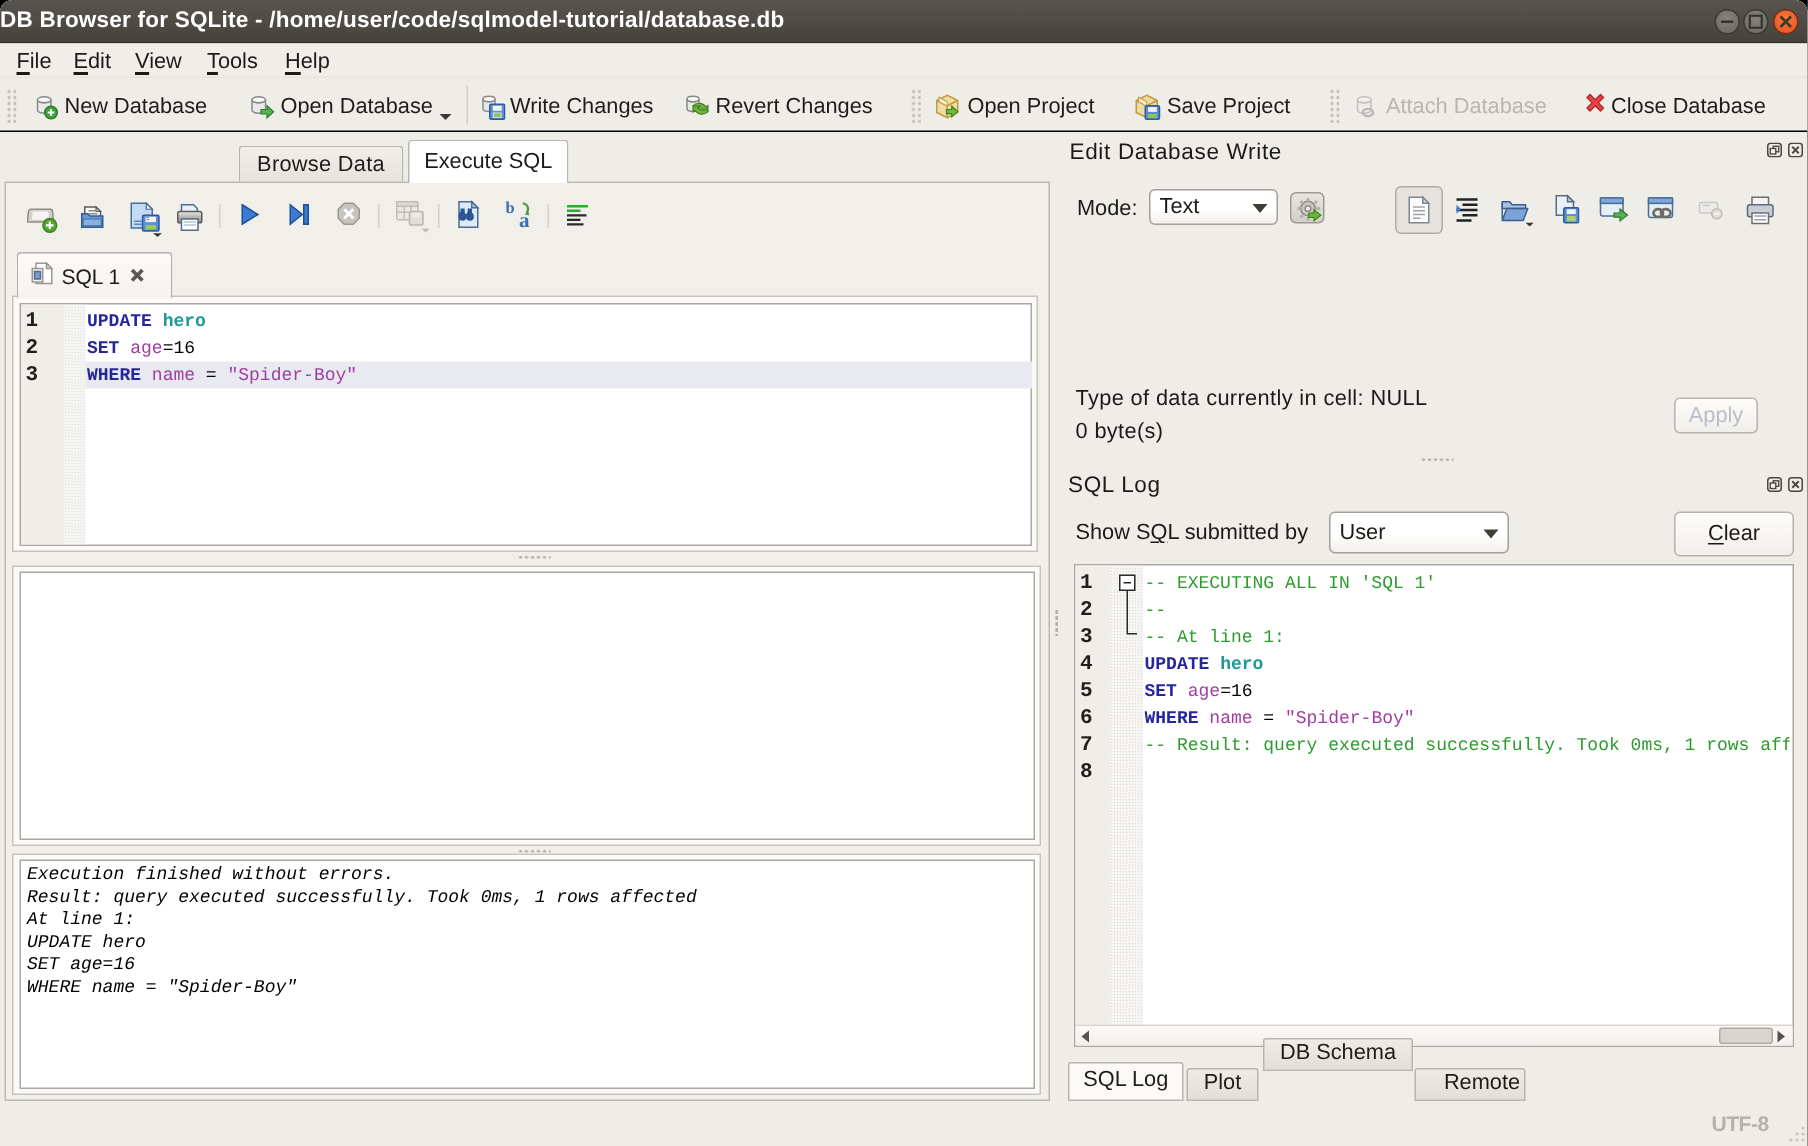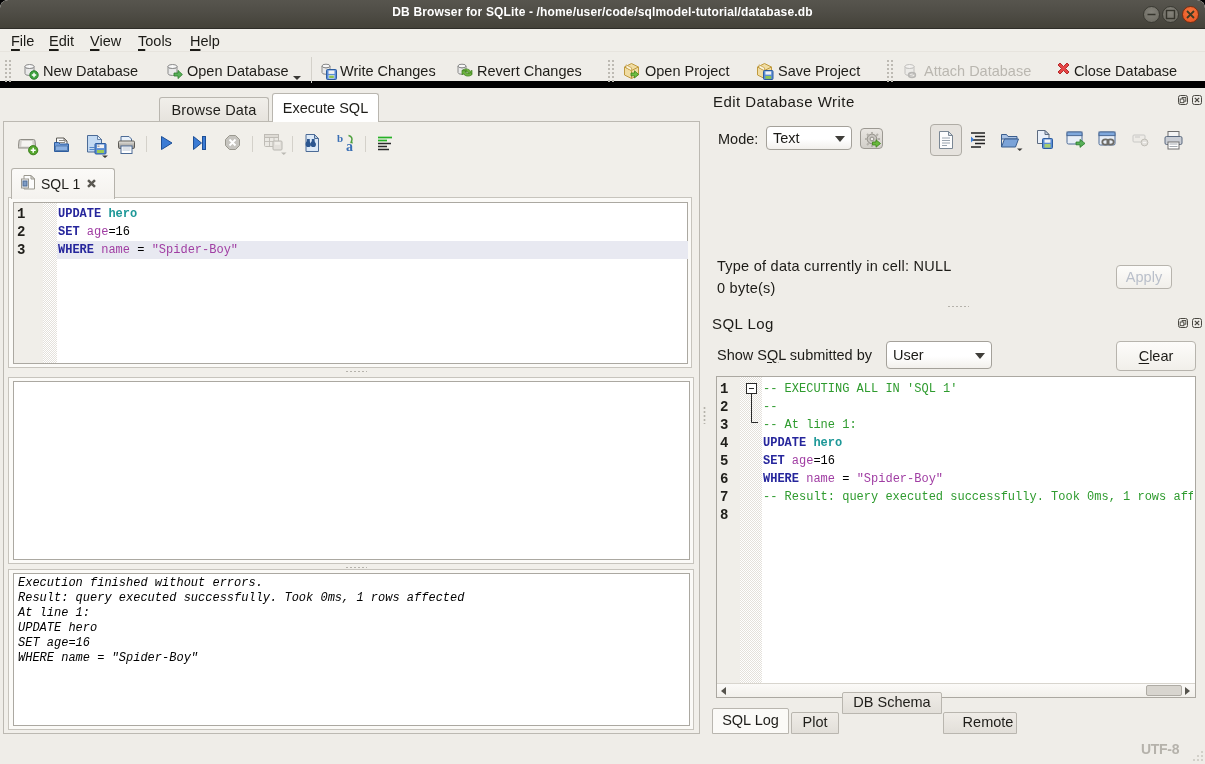--- a/index.html
+++ b/index.html
@@ -4,29 +4,29 @@
 <style>
 * { margin:0; padding:0; box-sizing:border-box; }
 html,body { width:1205px; height:764px; background:#000; overflow:hidden; }
 body { font-family:"Liberation Sans", sans-serif; }
 #win { position:absolute; left:0; top:0; width:1205px; height:764px; background:#EFEDE8; border-radius:8px 8px 0 0; overflow:hidden; }
 .abs { position:absolute; }
 
 #titlebar { position:absolute; left:0; top:0; width:1205px; height:29px;
   background:linear-gradient(#57554E 0%, #504E47 40%, #444239 100%);
   border-radius:8px 8px 0 0; border-bottom:1px solid #2E2D28; }
-#title { position:absolute; left:0; right:0; top:5px; text-align:center; color:#FFFFFF; font-size:12px; letter-spacing:0.15px; font-weight:bold; }
+#title { position:absolute; left:0; right:0; top:5px; color:#FFFFFF; font-size:15px; letter-spacing:0.15px; font-weight:bold; }
 .winbtn { position:absolute; top:6px; width:17px; height:17px; border-radius:50%;
   background:radial-gradient(circle at 50% 35%, #84827A, #6A685F); border:1px solid #3B3A33; }
 
 #menubar { position:absolute; left:0; top:29px; width:1205px; height:23px; background:#F0EEE9; border-bottom:1px solid #E7E4DE; }
 #menubar span { position:absolute; top:4px; font-size:14.5px; color:#1C1B17; }
 #menubar u { text-decoration:underline; text-underline-offset:2.5px; text-decoration-thickness:1.5px; }
 
-#toolbar { position:absolute; left:0; top:52px; width:1205px; height:36px; background:#EFEDE8; border-bottom:7px solid #000000; }
+#toolbar { position:absolute; left:0; top:52px; width:1205px; height:36px; background:#EFEDE8; border-bottom:1px solid #000000; }
 .tbtxt { position:absolute; top:11px; font-size:14.5px; color:#1E1D19; white-space:nowrap; }
 .tbtxt.dis { color:#BAB7B0; }
 .tbsep { position:absolute; top:5px; width:1px; height:26px; background:#D4D1CA; }
 .grip { position:absolute; top:7px; width:7px; height:23px;
   background-image:radial-gradient(#BDBAB3 1px, transparent 1.1px);
   background-size:4px 4px; }
 .ticon { position:absolute; top:10px; width:18px; height:18px; }
 
 .tab { position:absolute; font-size:14.5px; color:#1E1D19; text-align:center;
   background:linear-gradient(#F1EFEA, #E6E3DD); border:1px solid #B9B6AF; border-bottom:none; border-radius:3px 3px 0 0; }
@@ -358,21 +358,21 @@
   <svg class="hicon" style="left:1178px; top:318px;" width="12" height="12" viewBox="0 0 12 12">
     <rect x="0.6" y="0.6" width="10.8" height="10.8" rx="2.4" fill="none" stroke="#4A4842" stroke-width="1.2"></rect>
     <rect x="5" y="3" width="4.4" height="4.4" fill="none" stroke="#4A4842" stroke-width="1.1"></rect>
     <rect x="2.6" y="4.8" width="4.4" height="4.4" fill="#F4F2EE" stroke="#4A4842" stroke-width="1.1"></rect>
   </svg>
   <svg class="hicon" style="left:1192px; top:318px;" width="12" height="12" viewBox="0 0 12 12">
     <rect x="0.6" y="0.6" width="10.8" height="10.8" rx="2.4" fill="none" stroke="#4A4842" stroke-width="1.2"></rect>
     <path d="M3.4 3.4 l5.2 5.2 M8.6 3.4 l-5.2 5.2" stroke="#4A4842" stroke-width="1.5"></path>
   </svg>
   <div class="abs" style="left:717px; top:347px; font-size:14.5px; color:#1C1B17;">Show S<u style="text-underline-offset:2px;">Q</u>L submitted by</div>
-  <div class="combo" style="left:886px; top:341px; width:106px; height:28px;">
+  <div class="combo" style="left:886px; top:341px; width:120px; height:28px;">
     <span style="position:absolute;left:6px;top:5px;">User</span>
       <span class="arr"></span>
   </div>
   <div class="btn" style="left:1116px; top:341px; width:80px; height:30px; line-height:28px;"><u style="text-underline-offset:2px;">C</u>lear</div>
 
   <div class="pbox" style="left:716px; top:376px; width:480px; height:322px;">
     <div class="gutter" style="left:0; top:0; width:23px; height:306px;"></div>
     <div class="foldmargin" style="left:23px; top:0; width:22px; height:306px;"></div>
     <div class="lnum" style="left:3px; top:3px; line-height:18px;">1<br>2<br>3<br>4<br>5<br>6<br>7<br>8</div>
     <svg class="abs" style="left:26px; top:3px;" width="18" height="50" viewBox="0 0 18 50">

